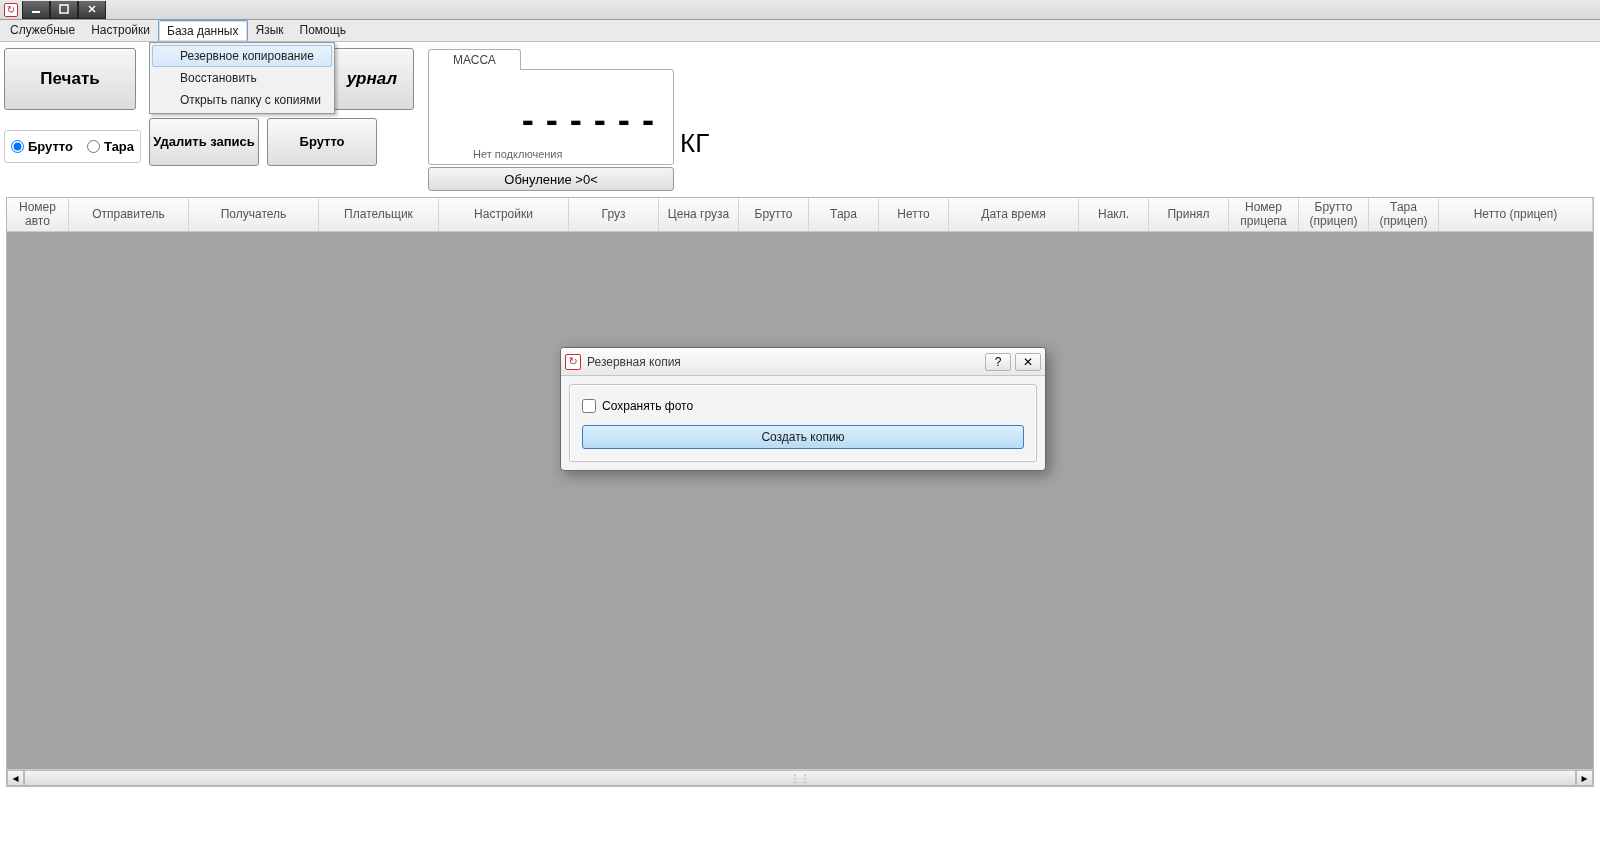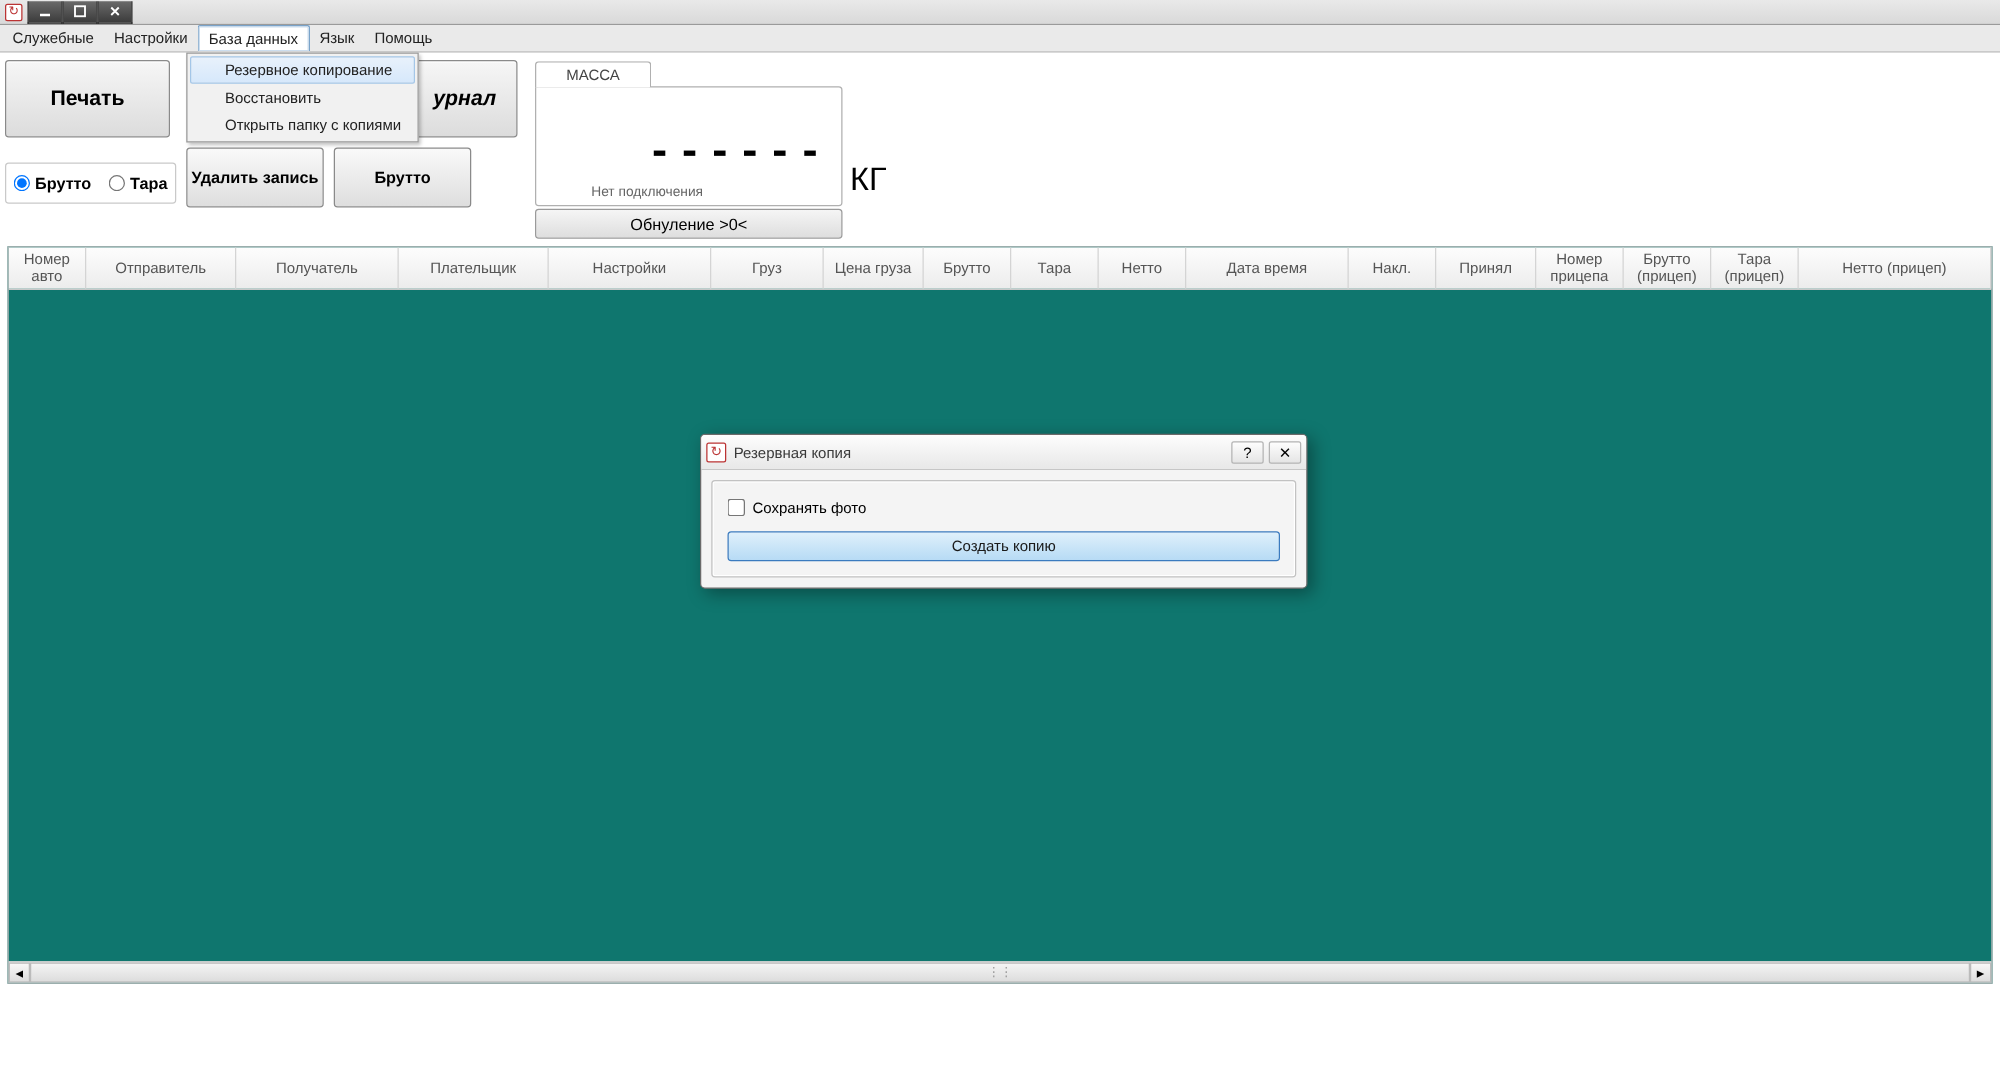--- a/index.html
+++ b/index.html
@@ -51,21 +51,21 @@
   .masstab .tab { padding:3px 24px; border:1px solid #b0b0b0; border-bottom:none; background:#fff; border-radius:3px 3px 0 0; font-size:12px; color:#444; position:relative; top:1px; z-index:2;}
   .massbox { width:246px; height:96px; border:1px solid #b0b0b0; border-radius:0 3px 3px 3px; background:#fff; position:relative;}
   .massbox .digits { font-size: 30px; letter-spacing: 6px; font-family: "Consolas", monospace; position:absolute; right:10px; top:34px; color:#000; font-weight:bold;}
   .massbox .status { position:absolute; left:8px; bottom:4px; font-size:11px; color:#666;padding-left:36px;}
   .kg { font-size: 26px; align-self:center; margin-left:6px; margin-top:47px;}
   .zerobtn { width:246px; height:24px; border:1px solid #9a9a9a; border-radius:3px; background:linear-gradient(#f5f5f5,#dedede); font-size:13px; margin-top:2px;}
 
   .row2 { display:flex; align-items:center; gap:8px; margin-top:8px;}
 
   
-  .tablewrap { margin:6px 6px 0 6px; border:1px solid #b7b7b7; height: 590px; background:#0f766e; position:relative;}
+  .tablewrap { margin:6px 6px 0 6px; border:1px solid #b7b7b7; height: 590px; background:#a3a3a3; position:relative;}
   .thead { display:flex; height:34px; background:linear-gradient(#fdfdfd,#ececec); border-bottom:1px solid #c9c9c9;}
   .th { border-right:1px solid #d4d4d4; display:flex; align-items:center; justify-content:center; text-align:center; font-size:12px; color:#555; padding:0 2px; line-height:1.1;}
   .scroll-h { position:absolute; left:0; right:0; bottom:0; height:17px; background:#f0f0f0; border-top:1px solid #ccc;}
   .scroll-h .arrow { width:17px; height:16px; background:linear-gradient(#f8f8f8,#ddd); border:1px solid #bbb; position:absolute; top:0; display:flex;align-items:center;justify-content:center;}
   .scroll-h .arrow.right { right:0;}
   .scroll-h .thumb { position:absolute; left:17px; right:17px; height:16px; top:0; background:linear-gradient(#f4f4f4,#ddd); border:1px solid #bbb;}
   .scroll-h .grip { position:absolute; left:50%; top:50%; transform:translate(-50%,-50%); color:#999; font-size:10px;}
   
   
   .dialog { position:absolute; left:560px; top:347px; width:486px; border:1px solid #6a6a6a; background:#f4f4f4; box-shadow: 4px 4px 14px rgba(0,0,0,0.35); z-index:200; border-radius:4px; }

